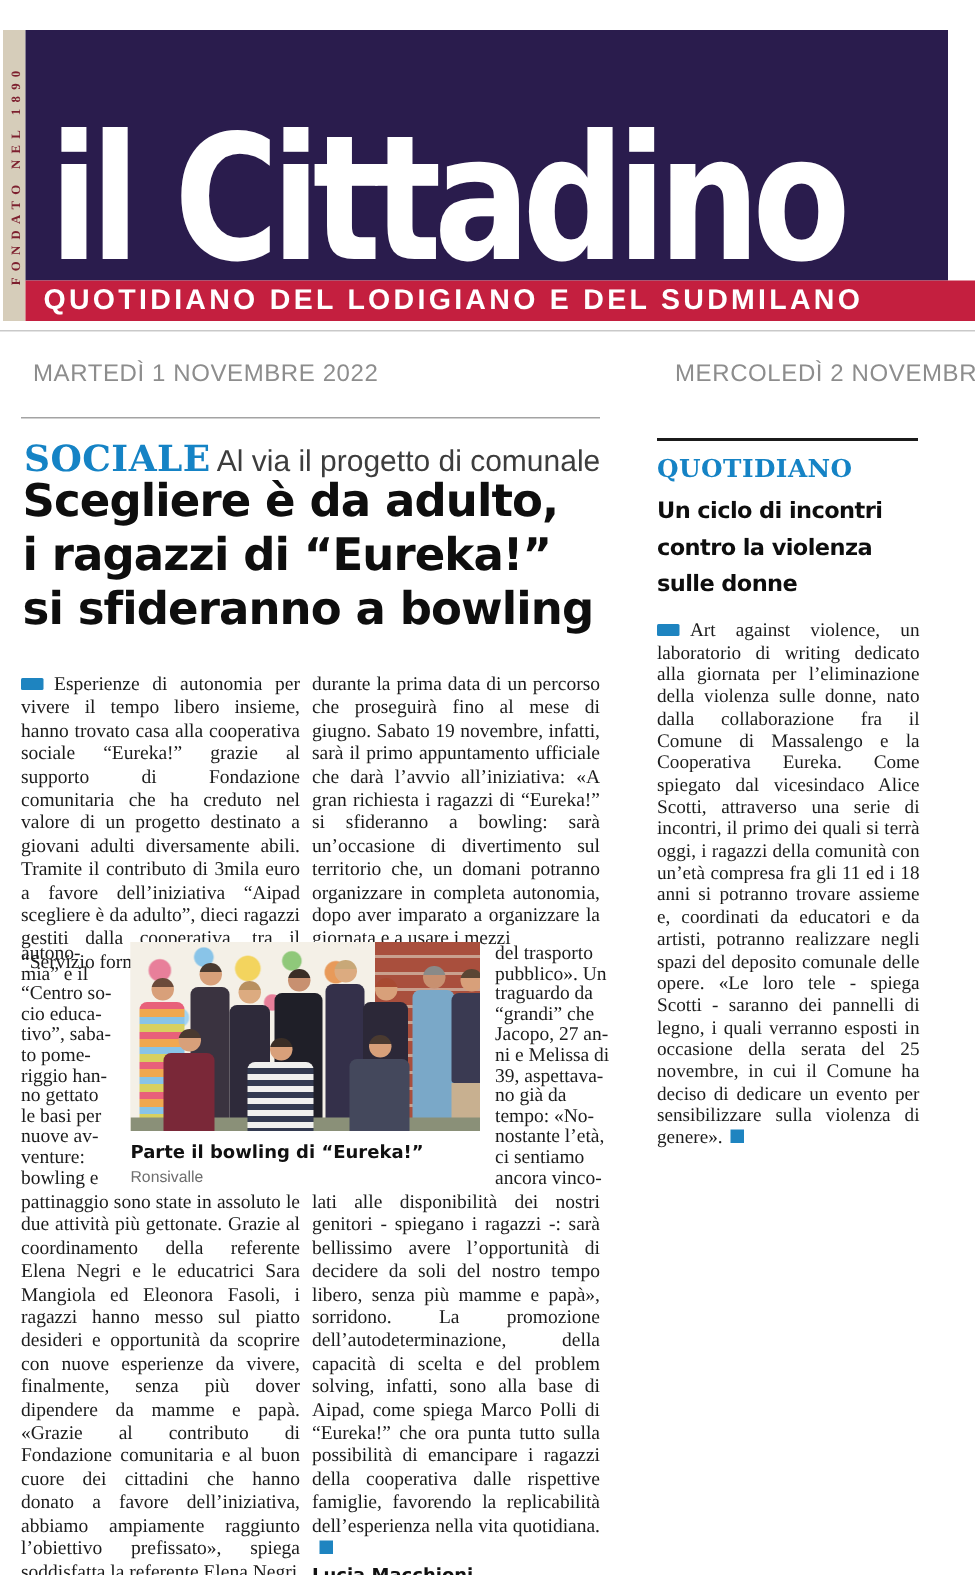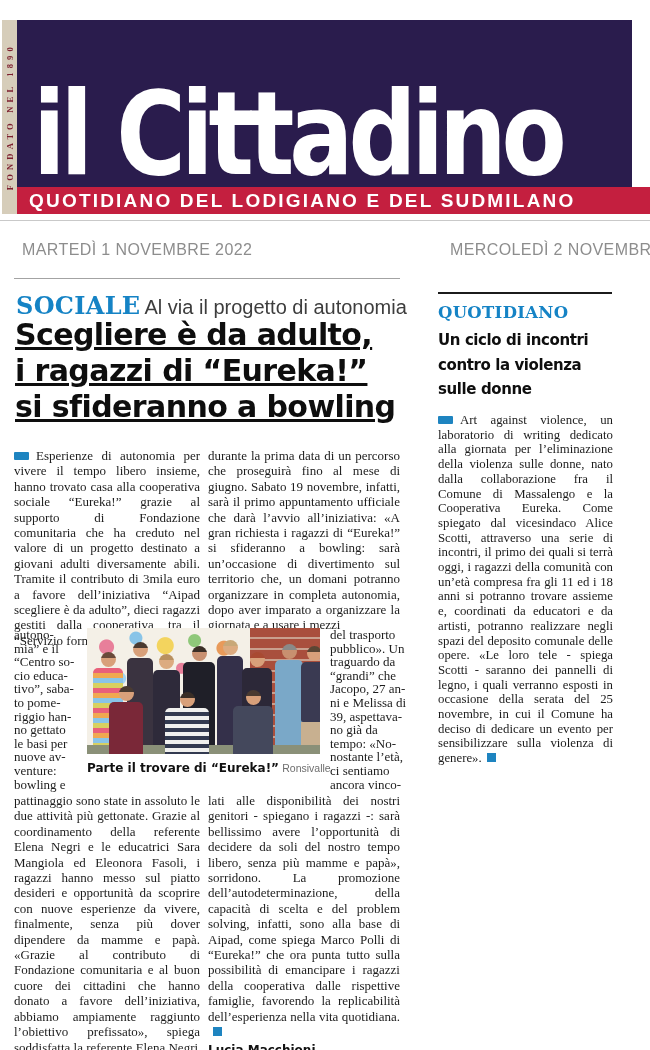--- a/index.html
+++ b/index.html
@@ -31,21 +31,21 @@
   .date-right{left:430px;width:182px;text-align:right;margin-left:20px;}
 
   
   .left-rule{position:absolute;left:14px;top:278px;width:386px;height:1px;background:#a3a3a3;}
   .kicker{position:absolute;left:16px;top:291px;white-space:nowrap;}
   .kicker .section{font-family:"DejaVu Serif",serif;font-weight:bold;font-size:24px;
       color:#1583c5;letter-spacing:.3px;}
   .kicker .kicker-text{font-family:"Liberation Sans",sans-serif;font-size:20px;color:#3d3d3d;}
   .headline{position:absolute;left:15px;top:317px;width:390px;
       font-family:"DejaVu Sans",sans-serif;font-weight:bold;font-size:30px;
-      line-height:36px;letter-spacing:-.6px;color:#0e0e0e;white-space:pre-line;text-decoration:underline;}
+      line-height:36px;letter-spacing:-.6px;color:#0e0e0e;white-space:pre-line;}
 
   .article-body{position:absolute;left:14px;top:448px;width:386px;height:600px;
       font-size:13px;line-height:15.4px;color:#1c1c1c;}
   .article-body .blk{position:absolute;text-align:justify;}
   .c1p1{left:0;top:0;width:186px;}
   .c1wrap{left:0;top:180px;width:71px;line-height:13.6px;white-space:pre-line;text-align:left;}
   .c1p2{left:0;top:345px;width:186px;}
   .c2p1{left:194px;top:0;width:192px;}
   .c2wrap{left:316px;top:180px;width:82px;line-height:13.6px;white-space:pre-line;text-align:left;}
   .c2p2{left:194px;top:345px;width:192px;}
@@ -104,21 +104,21 @@
     <span>QUOTIDIANO DEL LODIGIANO E DEL SUDMILANO</span>
   </div>
   <div class="top-hairline"></div>
 
   <div class="date date-left">MARTEDÌ 1 NOVEMBRE 2022</div>
   <div class="date date-right">MERCOLEDÌ 2 NOVEMBRE 2022</div>
 
   <div class="left-rule"></div>
   <div class="kicker">
     <span class="section">SOCIALE</span>
-    <span class="kicker-text">Al via il progetto di autonomia</span>
+    <span class="kicker-text">Al via il progetto di comunale</span>
   </div>
   <div class="headline">Scegliere è da adulto,
 i ragazzi di “Eureka!”
 si sfideranno a bowling</div>
 
   <div class="article-body">
     <div class="blk c1p1"><span class="pmark"></span><span>Esperienze di autonomia per vivere il tempo libero insieme, hanno trovato casa alla cooperativa sociale “Eureka!” grazie al supporto di Fondazione comunitaria che ha creduto nel valore di un progetto destinato a giovani adulti diversamente abili. Tramite il contributo di 3mila euro a favore dell’iniziativa “Aipad scegliere è da adulto”, dieci ragazzi gestiti dalla cooperativa, tra il “Servizio formazione delle</span></div>
     <div class="blk c1wrap">autono-
 mia” e il
 “Centro so-
@@ -196,21 +196,21 @@
           <div class="head" style="background:linear-gradient(180deg,#3a2e26 40%,#d8a07a 40%);"></div>
           <div class="torso" style="width:44px;height:50px;background:repeating-linear-gradient(180deg,#f0f0ee 0 4px,#333a50 4px 8px);"></div>
         </div>
       <div class="fig" style="left:146px;top:62px;z-index:3;">
           <div class="head" style="background:linear-gradient(180deg,#4a3a30 40%,#d8a07a 40%);"></div>
           <div class="torso" style="width:40px;height:52px;background:#44485c;"></div>
         </div>
       <div class="ground"></div>
     </div>
     <div class="caption">
-      <span class="cap-bold">Parte il trovare di “Eureka!”</span>
+      <span class="cap-bold">Parte il bowling di “Eureka!”</span>
       <span class="cap-credit">Ronsivalle</span>
     </div>
   </div>
 
   <div class="right-rule"></div>
   <div class="side-section">QUOTIDIANO</div>
   <div class="side-headline">Un ciclo di incontri
 contro la violenza
 sulle donne</div>
   <div class="side-body"><span class="pmark"></span><span>Art against violence, un laboratorio di writing dedicato alla giornata per l’eliminazione della violenza sulle donne, nato dalla collaborazione fra il Comune di Massalengo e la Cooperativa Eureka. Come spiegato dal vicesindaco Alice Scotti, attraverso una serie di incontri, il primo dei quali si terrà oggi, i ragazzi della comunità con un’età compresa fra gli 11 ed i 18 anni si potranno trovare assieme e, coordinati da educatori e da artisti, potranno realizzare negli spazi del deposito comunale delle opere. «Le loro tele - spiega Scotti - saranno dei pannelli di legno, i quali verranno esposti in occasione della serata del 25 novembre, in cui il Comune ha deciso di dedicare un evento per sensibilizzare sulla violenza di genere».</span><span class="endmark"></span></div>

